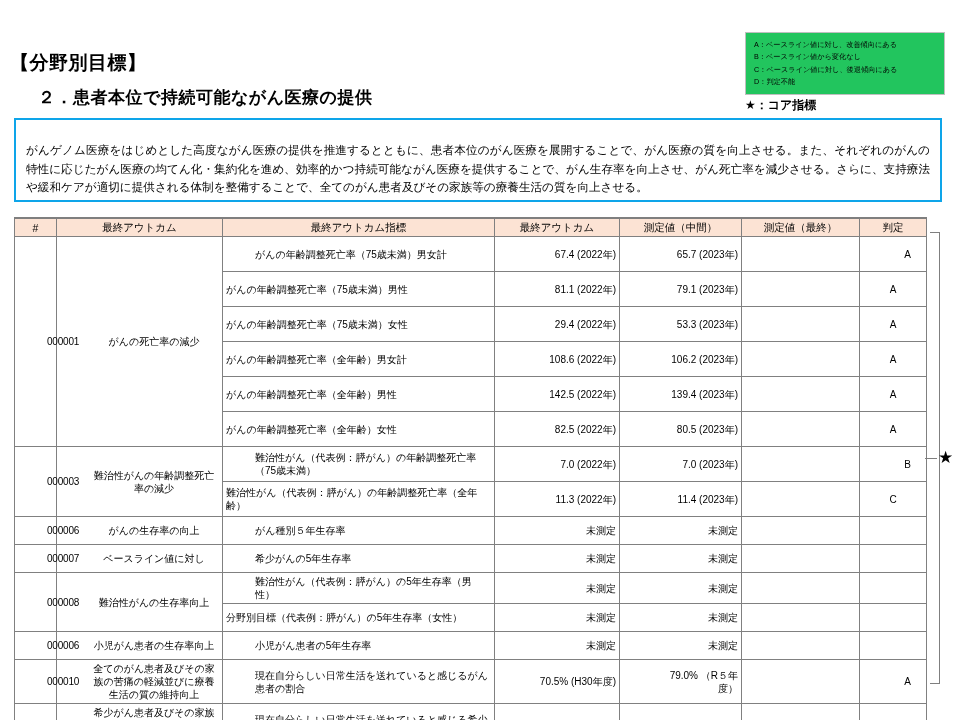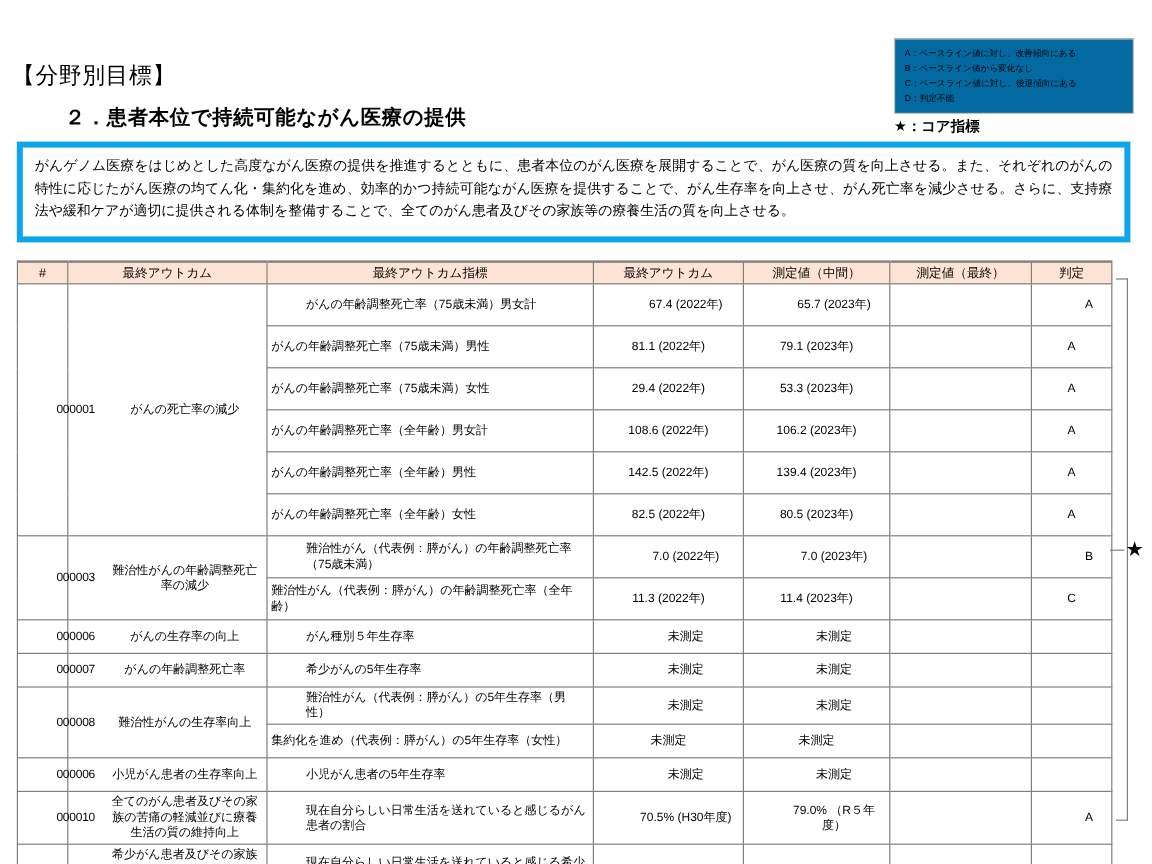--- a/index.html
+++ b/index.html
@@ -19,21 +19,21 @@
 
   
   .legend-box {
     position: absolute;
     left: 745px;
     top: 32px;
     width: 200px;
     box-sizing: border-box;
     border: 1px solid #bfbfbf;
     padding: 6px 8px 5px 8px;
-    background: #0369a1;
+    background: #22c55e;
   }
   .legend-line {
     font-size: 7.2px;
     line-height: 12.4px;
     white-space: nowrap;
     color: #000;
   }
   .core-marker {
     position: absolute;
     left: 745px;
@@ -46,45 +46,44 @@
     box-sizing: border-box;
     white-space: nowrap;
   }
 
   
   .section-title {
     position: absolute;
     left: 10px;
     top: 50px;
     font-size: 19px;
-    font-weight: normal;
+    font-weight: bold;
     letter-spacing: 0.5px;
     white-space: nowrap;
   }
   .sub-title {
     position: absolute;
     left: 38px;
     top: 86px;
     font-size: 17px;
     font-weight: bold;
     letter-spacing: 0.5px;
     white-space: nowrap;
-    margin-left: 16px;
   }
 
   
   .desc-box {
     position: absolute;
     left: 14px;
     top: 118px;
     width: 928px;
     height: 84px;
     box-sizing: border-box;
-    border: 5px solid #0ea5e9;
-    padding: 7px 10px 6px 10px;
+    border: 2px solid #0ea5e9;
+    padding: 21px 10px 6px 10px;
     background: #ffffff;
   }
   .desc-text {
     font-size: 11.6px;
     line-height: 18.6px;
     text-align: justify;
     text-justify: inter-ideograph;
     color: #000;
   }
 
@@ -136,21 +135,21 @@
     text-align: center;
     line-height: 13px;
     padding-left: 3px;
   }
   td.indicator {
     text-align: left;
     line-height: 13px;
     padding-left: 3px;
   }
   td.value {
-    text-align: center;
+    text-align: right;
     line-height: 13px;
     font-size: 10.5px;
   }
   td.judge {
     text-align: center;
     font-size: 11px;
   }
 
   .row-h-tall td { height: 30px; }
   .row-h-std  td { height: 23px; }
@@ -307,38 +306,38 @@
           <td class="num">000006</td>
           <td class="outcome">がんの生存率の向上</td>
           <td class="indicator">がん種別５年生存率</td>
           <td class="value">未測定</td>
           <td class="value">未測定</td>
           <td class="value"></td>
           <td class="judge"></td>
         </tr>
         <tr class="row-h-std group-start">
           <td class="num">000007</td>
-          <td class="outcome">がんの年齢調整死亡率</td>
+          <td class="outcome">ベースライン値に対し</td>
           <td class="indicator">希少がんの5年生存率</td>
           <td class="value">未測定</td>
           <td class="value">未測定</td>
           <td class="value"></td>
           <td class="judge"></td>
         </tr>
         <tr class="row-h-std group-start">
           <td class="num" rowspan="2">000008</td>
           <td class="outcome" rowspan="2">難治性がんの生存率向上</td>
           <td class="indicator">難治性がん（代表例：膵がん）の5年生存率（男性）</td>
           <td class="value">未測定</td>
           <td class="value">未測定</td>
           <td class="value"></td>
           <td class="judge"></td>
         </tr>
         <tr class="row-h-std">
-          <td class="indicator">集約化を進め（代表例：膵がん）の5年生存率（女性）</td>
+          <td class="indicator">分野別目標（代表例：膵がん）の5年生存率（女性）</td>
           <td class="value">未測定</td>
           <td class="value">未測定</td>
           <td class="value"></td>
           <td class="judge"></td>
         </tr>
         <tr class="row-h-std group-start">
           <td class="num">000006</td>
           <td class="outcome">小児がん患者の生存率向上</td>
           <td class="indicator">小児がん患者の5年生存率</td>
           <td class="value">未測定</td>

